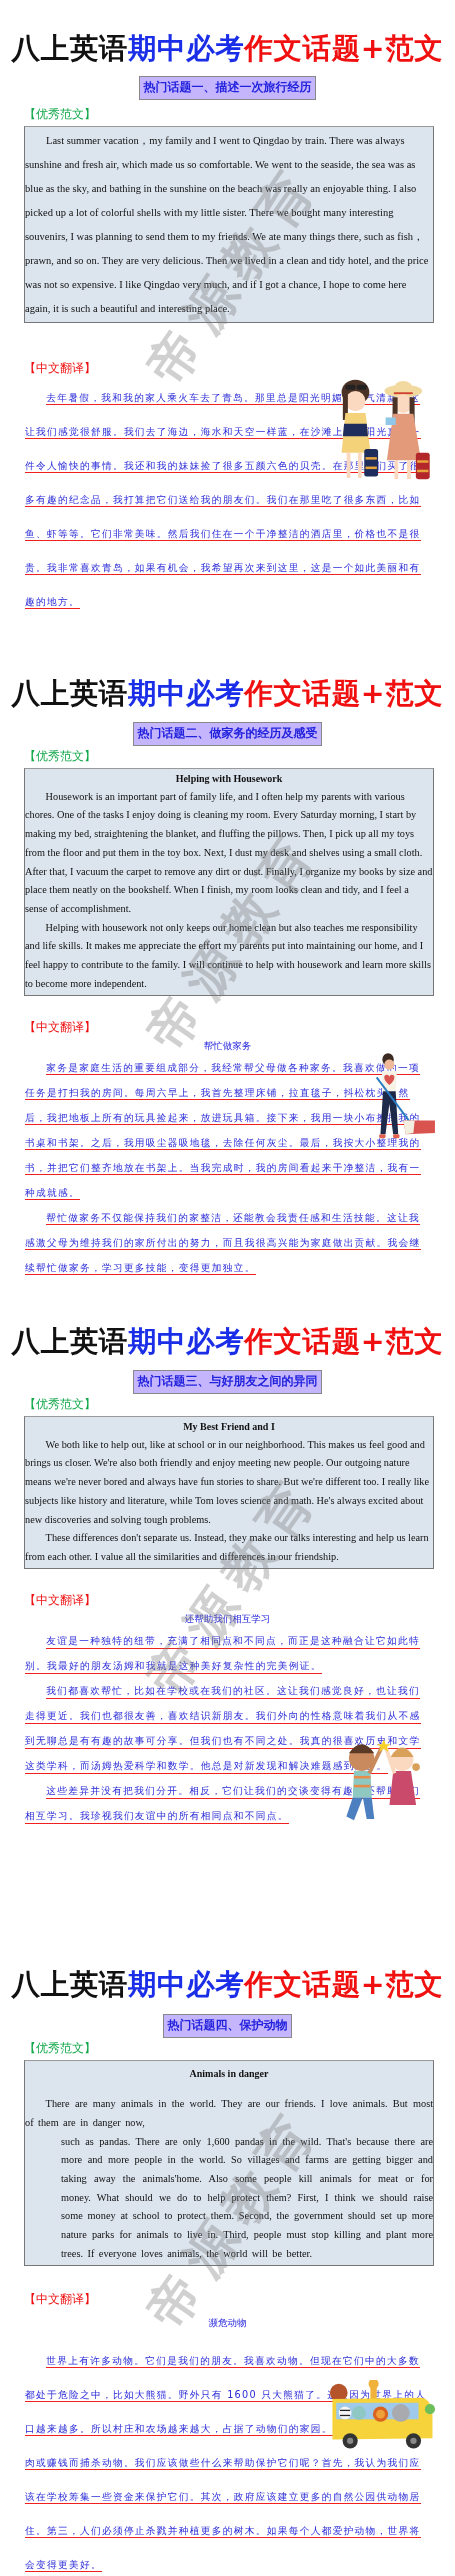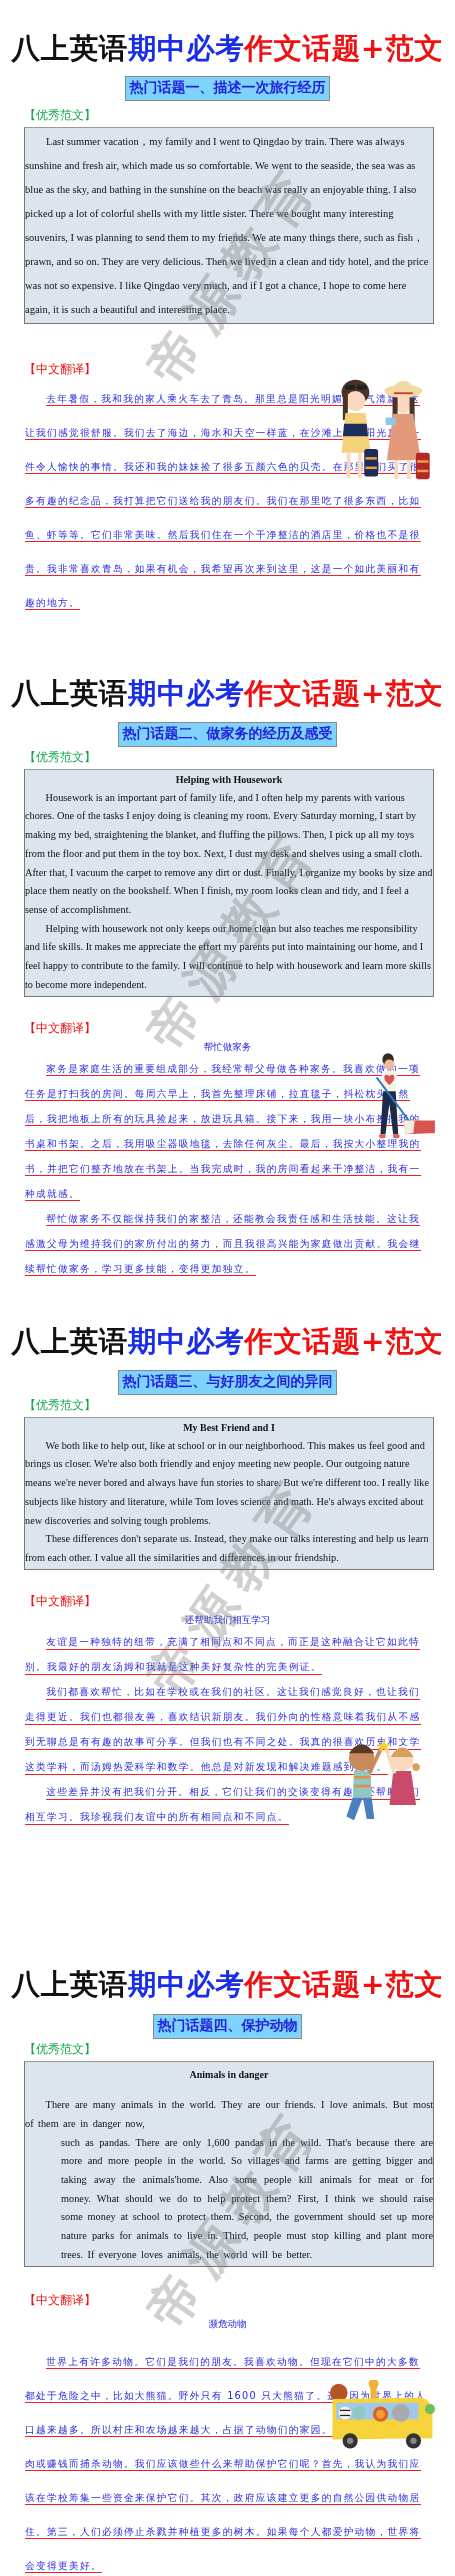--- a/index.html
+++ b/index.html
@@ -4,21 +4,21 @@
 <style>
   * { box-sizing: border-box; margin: 0; padding: 0; }
   body { width: 455px; background: #ffffff; font-family: "Liberation Serif", serif; color: #111; }
   .page { width: 455px; height: 644px; position: relative; overflow: hidden; background: #fff; }
   .page:nth-of-type(1) { height: 640px; }
   .title { text-align: center; font-family: "DejaVu Sans", sans-serif; font-weight: bold; font-size: 28.5px; letter-spacing: 0.6px; padding-top: 30px; height: 77px; }
   .title .t1 { color: #111111; }
   .title .t2 { color: #1a2ee8; }
   .title .t3 { color: #f01010; }
   .topic-wrap { text-align: center; margin-top: 3.8px; }
-  .topic { display: inline-block; background: #7dd3fc; border: 0.6px solid #888; color: #2222dd; font-family: "DejaVu Sans", sans-serif; font-weight: bold; font-size: 14px; padding: 2.5px 3.8px; }
+  .topic { display: inline-block; background: #c4b5fd; border: 0.6px solid #888; color: #2222dd; font-family: "DejaVu Sans", sans-serif; font-weight: bold; font-size: 12px; padding: 2.5px 3.8px; }
   .label-green { color: #12a84a; font-family: Liberation Sans, sans-serif; font-size: 12px; margin: 6.3px 0 2.5px 24px; }
   .label-red { color: #ee1111; font-family: "DejaVu Sans", sans-serif; font-size: 12px; margin: 0 0 3.8px 24px; }
   .essay-box { margin: 0 21px 0 24px; background: #dce4ee; border: 0.6px solid #777; border-top: 1.3px solid #999; padding: 2.5px 0 1.3px 0; font-size: 10.3px; color: #111; }
   .essay-box p { text-indent: 2em; text-align: left; }
   .essay-box p.noindent { text-indent: 0; padding-left: 36px; }
   .essay-box.lh-loose p { line-height: 24px; }
   .essay-box.lh-mid p { line-height: 18.7px; }
   .essay-box.justify p { text-align: justify; word-spacing: 1.9px; }
   .essay-title { text-align: center; font-weight: bold; font-size: 10px; line-height: 16.4px; }
   .trans { position: relative; padding: 0 25px 0 25px; }

